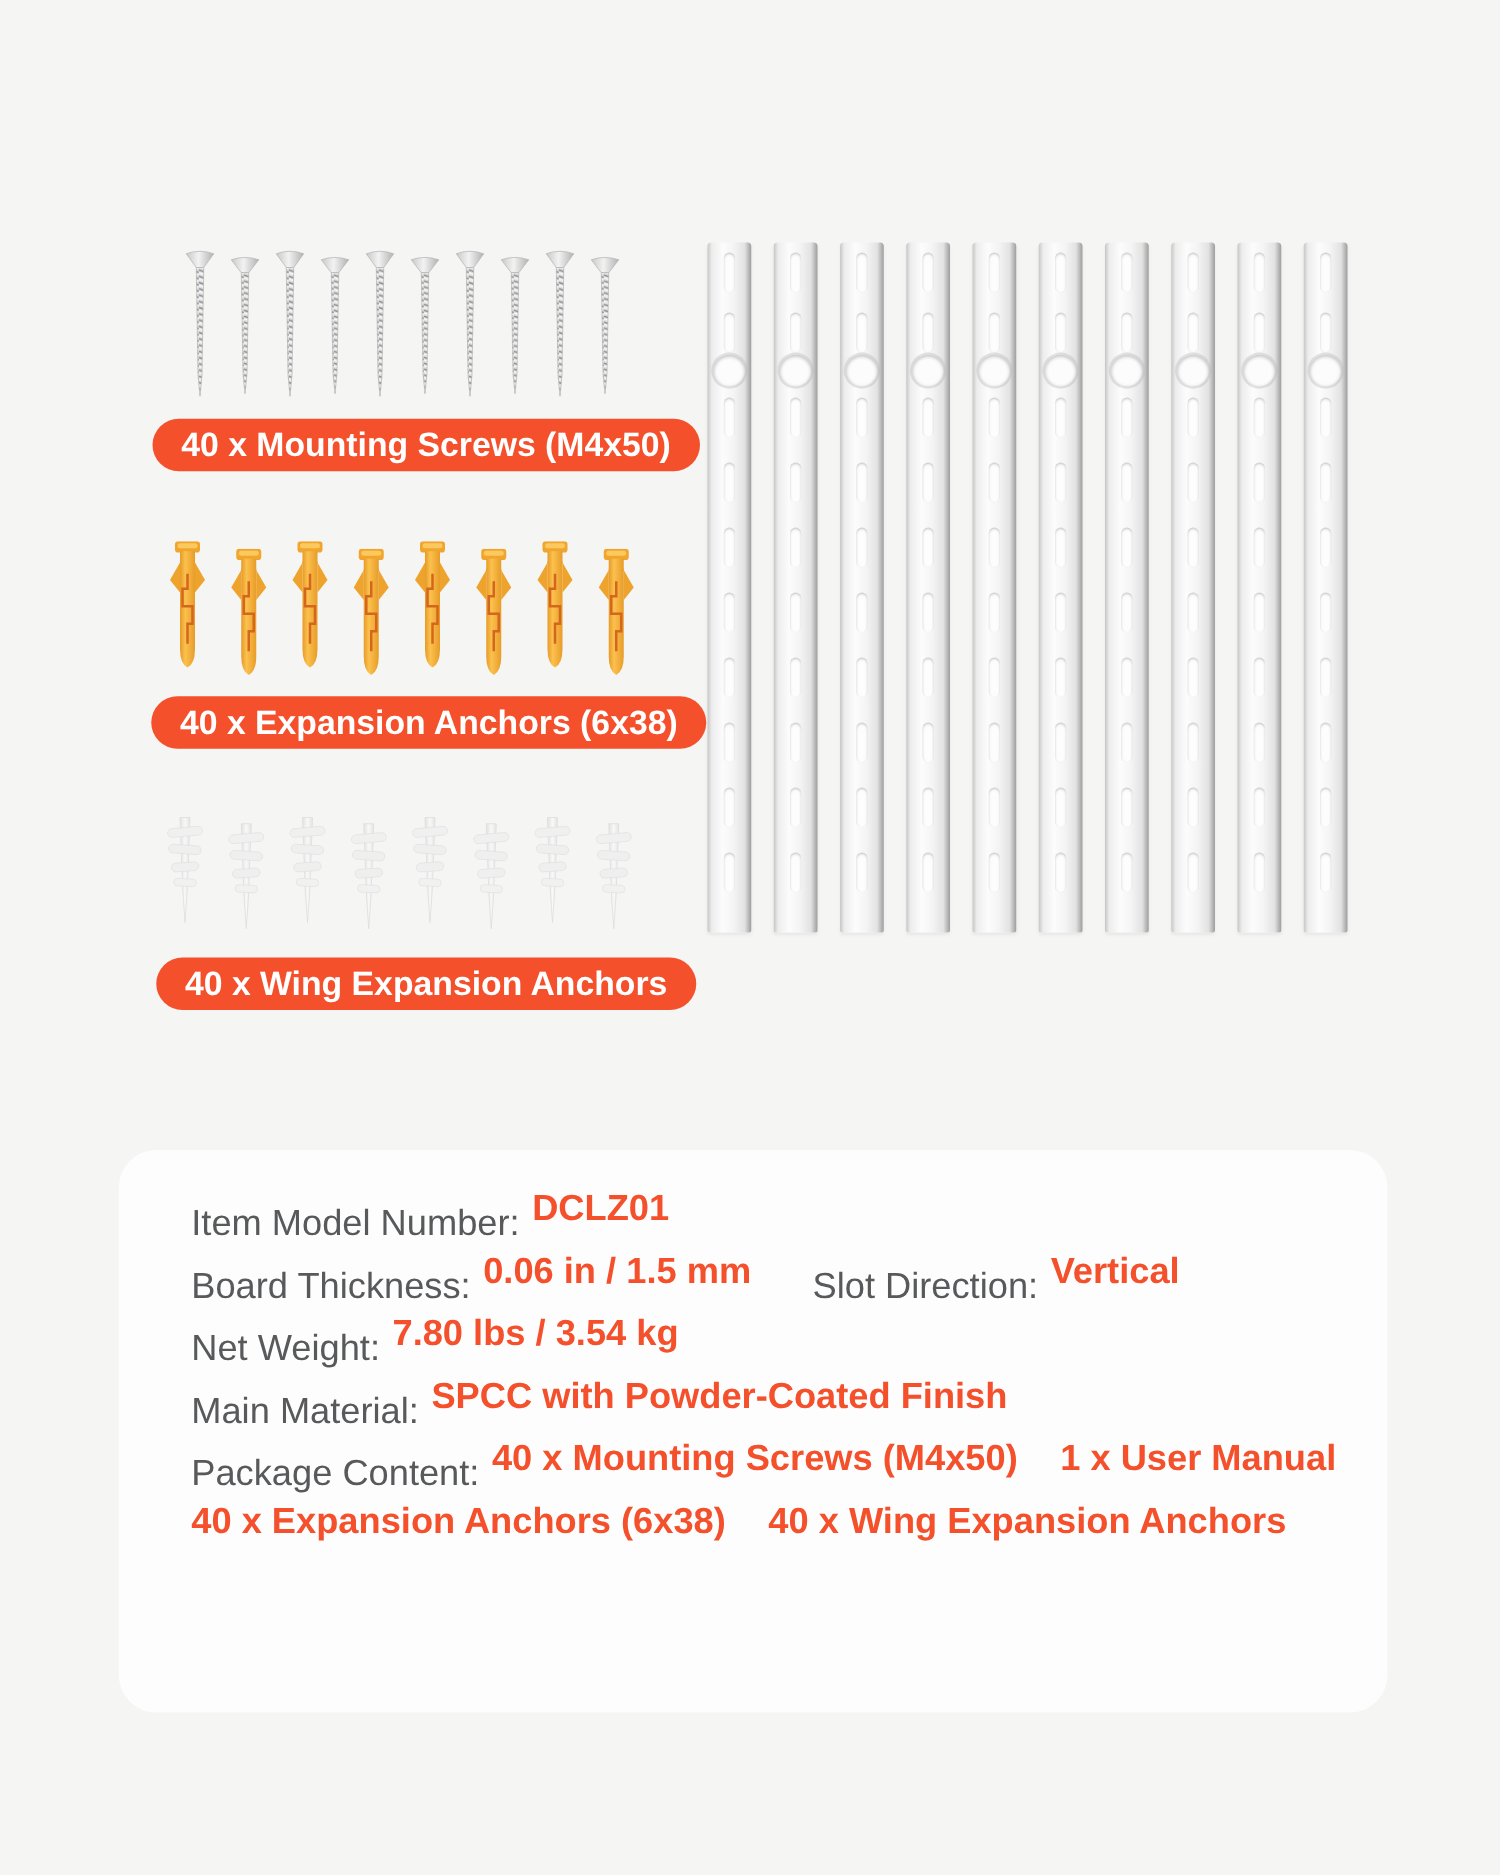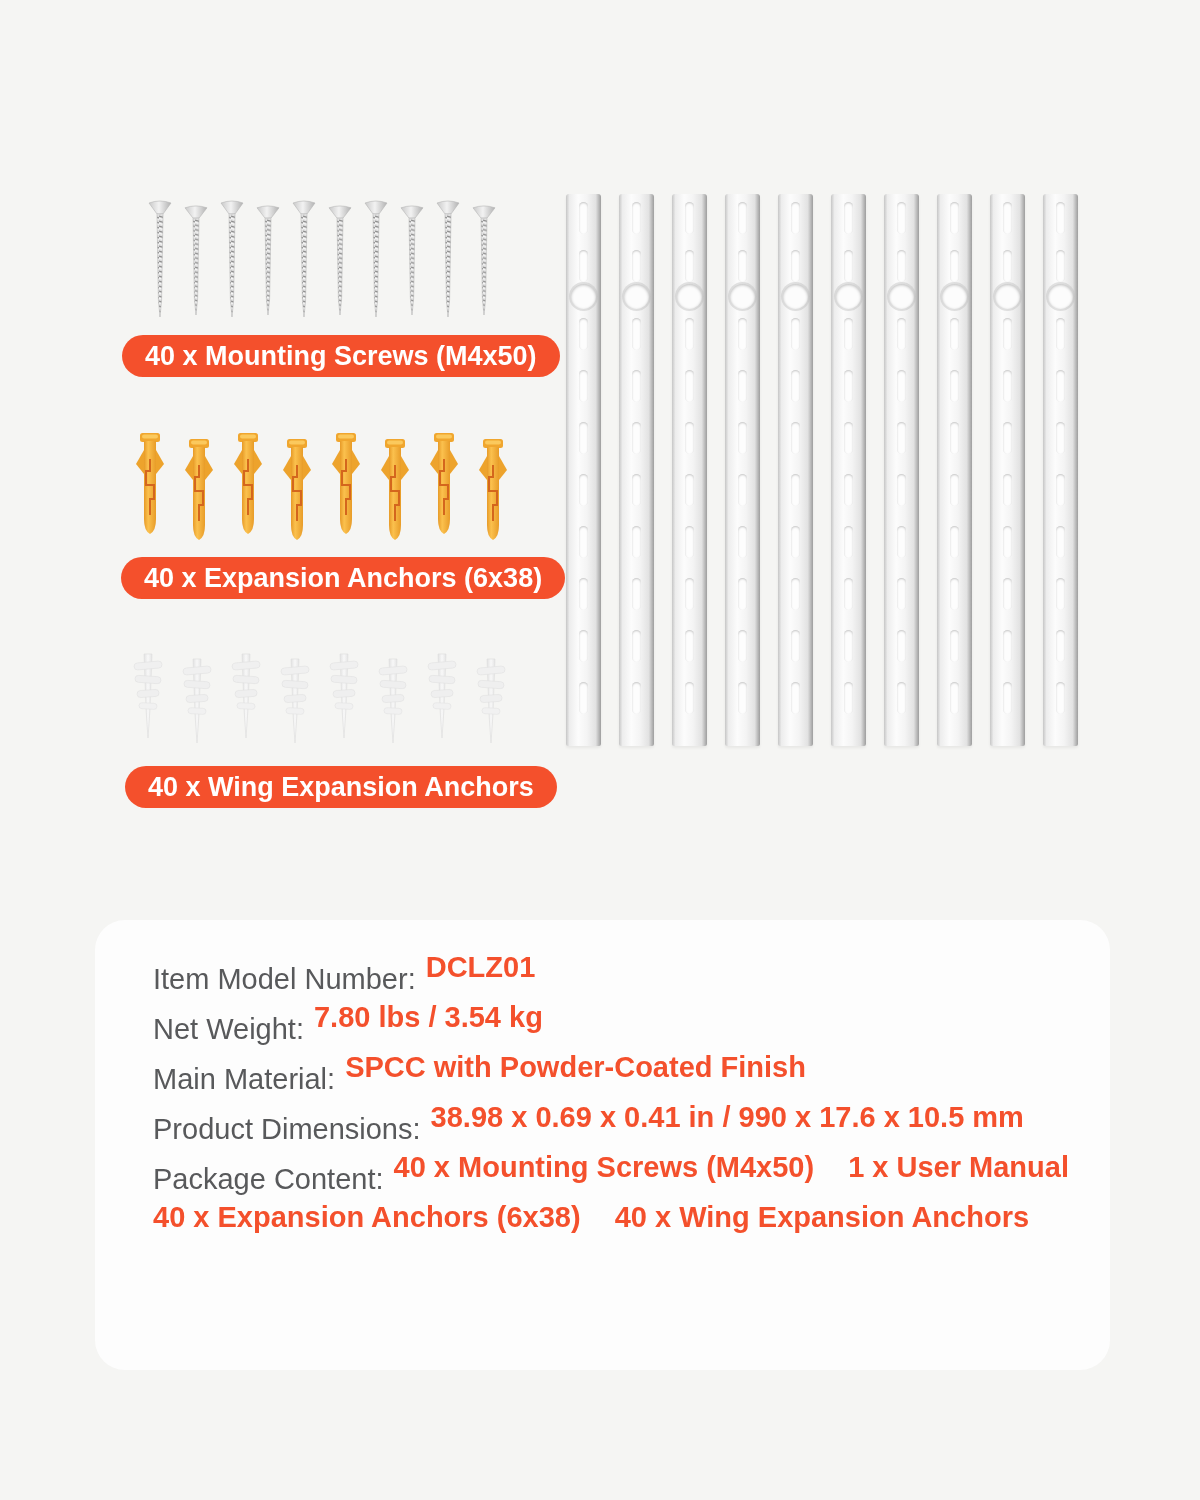--- a/index.html
+++ b/index.html
@@ -407,30 +407,34 @@
     </div>
   </div>
 
 <div class="spec-card">
   <div id="spec-rows">
       <div class="spec-row">
         <span class="spec-label">Item Model Number:</span>
         <span class="spec-value">DCLZ01</span>
       </div>
       <div class="spec-row">
+        <span class="spec-label">Board Thickness:</span>
+        <span class="spec-value">0.06 in / 1.5 mm</span>
+        <div class="pair-right">
+          <span class="spec-label">Slot Direction:</span>
+          <span class="spec-value">Vertical</span>
+        </div>
+      </div>
+      <div class="spec-row">
         <span class="spec-label">Net Weight:</span>
         <span class="spec-value">7.80 lbs / 3.54 kg</span>
       </div>
       <div class="spec-row">
         <span class="spec-label">Main Material:</span>
         <span class="spec-value">SPCC with Powder-Coated Finish</span>
-      </div>
-      <div class="spec-row">
-        <span class="spec-label">Product Dimensions:</span>
-        <span class="spec-value">38.98 x 0.69 x 0.41 in / 990 x 17.6 x 10.5 mm</span>
       </div>
       <div class="spec-row">
         <span class="spec-label">Package Content:</span>
         <span class="spec-value">40 x Mounting Screws (M4x50)</span>
         <span class="spec-extra">1 x User Manual</span>
       </div>
       <div class="spec-row">
         <span class="spec-value no-label">40 x Expansion Anchors (6x38)</span>
         <span class="spec-extra">40 x Wing Expansion Anchors</span>
       </div>

